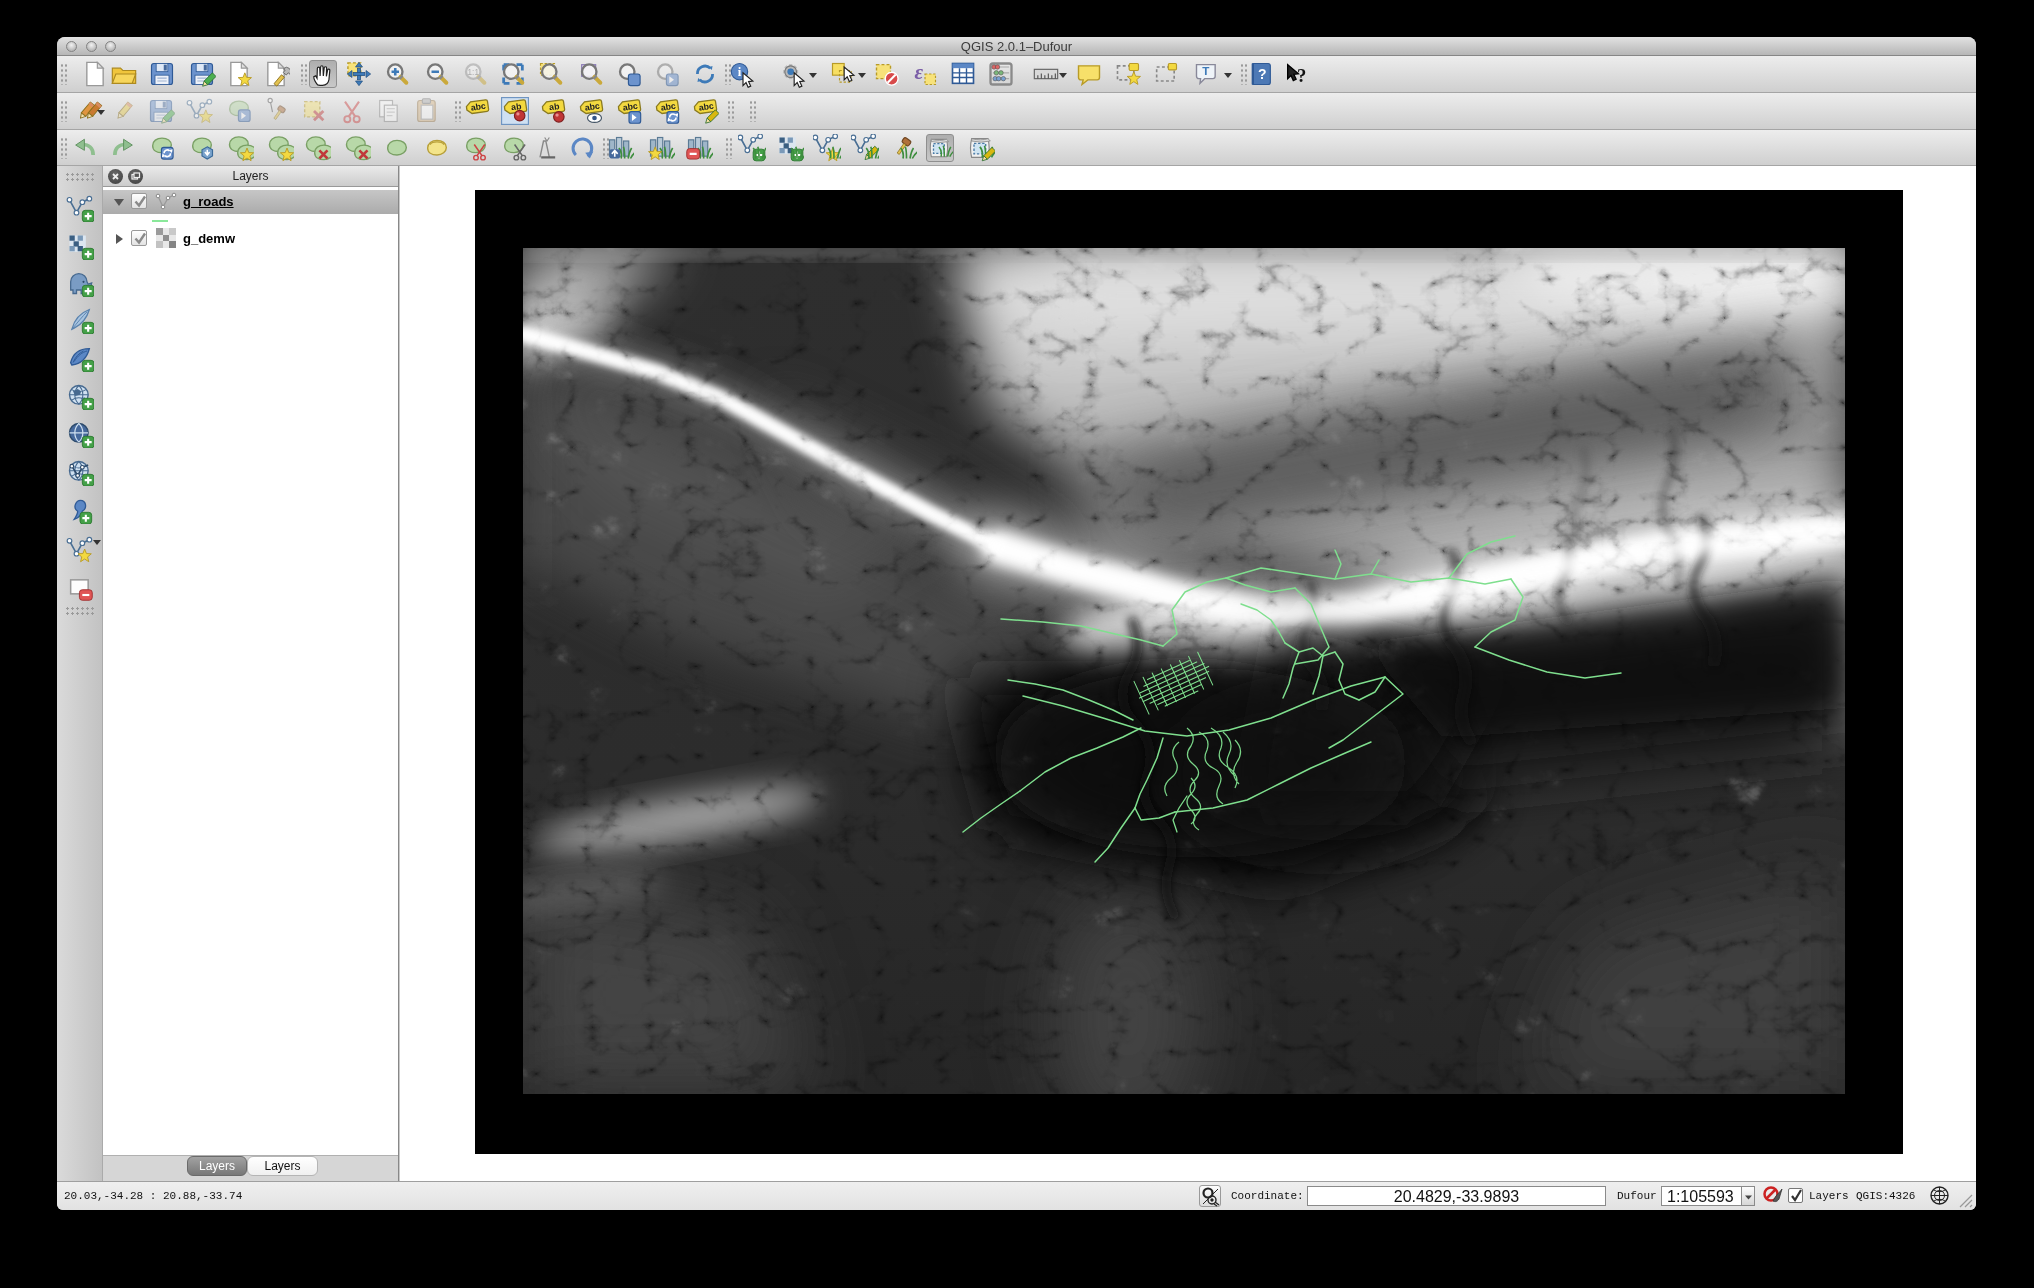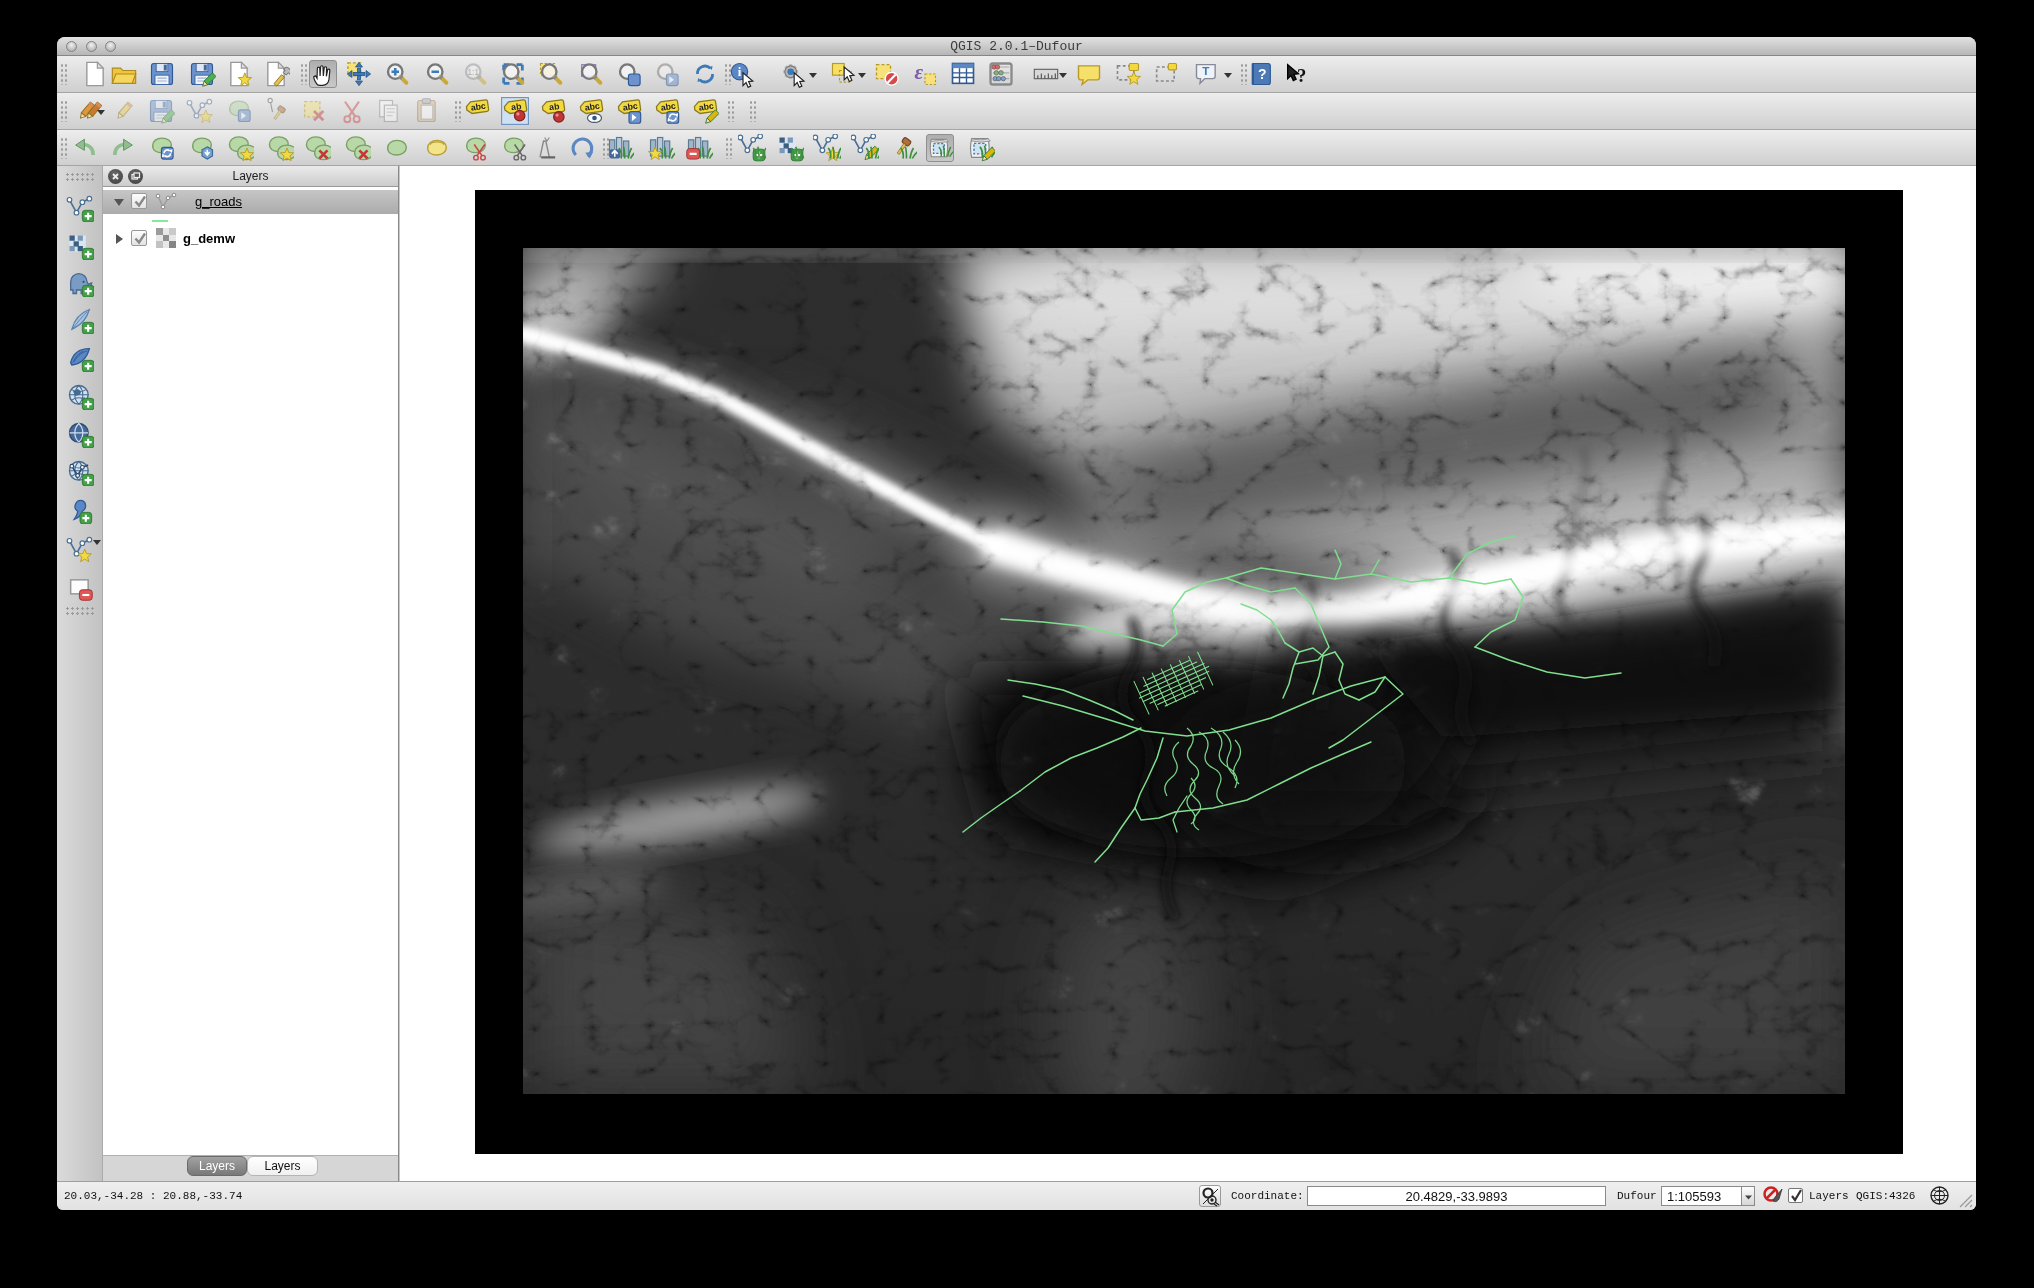--- a/index.html
+++ b/index.html
@@ -1,39 +1,39 @@
 <!DOCTYPE html>
 <html><head>
 <meta charset="utf-8">
 <style>
 html,body{margin:0;padding:0;background:#000;width:2034px;height:1288px;overflow:hidden;}
 *{box-sizing:border-box;}
 body{font-family:"Liberation Sans",sans-serif;}
 #win{position:absolute;left:57px;top:37px;width:1919px;height:1173px;background:#c9c9c9;border-radius:8px 8px 6px 6px;overflow:hidden;}
-#titlebar{position:absolute;left:0;top:0;width:1919px;height:19px;background:linear-gradient(#e2e2e2,#b6b6b6);border-bottom:1px solid #868686;font-family:Liberation Mono, monospace;}
+#titlebar{position:absolute;left:0;top:0;width:1919px;height:19px;background:linear-gradient(#e2e2e2,#b6b6b6);border-bottom:1px solid #868686;}
 .tl{position:absolute;top:4px;width:11px;height:11px;border-radius:50%;background:radial-gradient(circle at 50% 35%,#f2f2f2,#b9b9b9 70%);border:1px solid #828282;}
 #title{position:absolute;top:2px;left:0;width:100%;text-align:center;font-size:13px;color:#3c3c3c;}
 .tbrow{position:absolute;left:0;width:1919px;height:37px;background:linear-gradient(#ededed,#cfcfcf);border-bottom:1px solid #a5a5a5;}
 #tb1{top:19px;}
 #tb2{top:56px;height:37px;}
 #tb3{top:93px;height:36px;}
 .ic{position:absolute;width:28px;height:28px;}
 .ic svg{width:100%;height:100%;}
 .sep{position:absolute;top:7px;width:7px;height:22px;background-image:radial-gradient(circle,#9a9a9a 1px,transparent 1.3px);background-size:4px 5px;}
 #dock{position:absolute;left:0;top:129px;width:46px;height:1015px;background:linear-gradient(90deg,#dadada,#c2c2c2);border-right:1px solid #aaa;}
 #panel{position:absolute;left:46px;top:129px;width:296px;height:1015px;background:#ffffff;border-right:1px solid #888;}
 #panelhead{position:absolute;left:0;top:0;width:100%;height:21px;background:linear-gradient(#eaeaea,#cccccc);border-bottom:1px solid #999;}
 #paneltitle{position:absolute;top:3px;left:0;width:100%;text-align:center;font-size:12px;color:#222;}
 #panelfoot{position:absolute;left:0;bottom:0;width:100%;height:25px;background:#d6d6d6;}
 #canvas{position:absolute;left:343px;top:129px;width:1576px;height:1015px;background:#ffffff;}
 #blackrect{position:absolute;left:75px;top:24px;width:1428px;height:964px;background:#000;}
 #dem{position:absolute;left:48px;top:58px;width:1322px;height:846px;overflow:hidden;background:#2e2e2e;}
 #statusbar{position:absolute;left:0;top:1144px;width:1919px;height:29px;background:linear-gradient(#efefef,#e2e2e2);border-top:1px solid #9f9f9f;font-size:11px;color:#111;}
 .sbtxt{position:absolute;top:8px;font-family:Liberation Mono, monospace;}
-.sbfield{position:absolute;background:#fff;border:1px solid #8a8a8a;font-size:13px;text-align:center;}
+.sbfield{position:absolute;background:#fff;border:1px solid #8a8a8a;font-size:16px;text-align:center;}
 </style>
 </head>
 <body>
 <div id="win">
   <div id="titlebar">
     <div class="tl" style="left:9px;"></div>
     <div class="tl" style="left:29px;"></div>
     <div class="tl" style="left:48px;"></div>
     <div id="title">QGIS 2.0.1–Dufour</div>
   </div>
@@ -604,21 +604,21 @@
 <svg viewBox="0 0 16 16" width="16" height="16">
           <path d="M3.5 7.5 L7 11.5 L13 2.5" stroke="#8a8a8a" stroke-width="2.4" fill="none"></path>
         </svg></div>
       <svg style="position:absolute;left:52px;top:26px;" width="22" height="19" viewBox="0 0 22 19">
         <path d="M3 4 L8 15 L13 6 L19 3" stroke="#9a9a9a" stroke-width="1.3" fill="none"></path>
         <circle cx="3" cy="4" r="1.8" fill="#fff" stroke="#888"></circle>
         <circle cx="8" cy="15" r="1.8" fill="#fff" stroke="#888"></circle>
         <circle cx="13" cy="6" r="1.8" fill="#fff" stroke="#888"></circle>
         <circle cx="19" cy="3" r="1.8" fill="#fff" stroke="#888"></circle>
       </svg>
-      <div style="position:absolute;left:92px;top:28px;font-size:13px;font-weight:normal;text-decoration:underline;color:#000;">g_roads</div>
+      <div style="position:absolute;left:80px;top:28px;font-size:13px;font-weight:bold;text-decoration:underline;color:#000;">g_roads</div>
       <div style="position:absolute;left:49px;top:54px;width:16px;height:2px;background:#8ae89a;"></div>
       <svg style="position:absolute;left:10px;top:67px;" width="12" height="12" viewBox="0 0 12 12">
         <path d="M3 1 L10 6 L3 11 Z" fill="#555"></path>
       </svg>
       <div style="position:absolute;left:28px;top:64px;width:16px;height:16px;background:linear-gradient(#fefefe,#e3e3e3);border:1px solid #999;border-radius:2px;">
 <svg viewBox="0 0 16 16" width="16" height="16">
           <path d="M3.5 7.5 L7 11.5 L13 2.5" stroke="#8a8a8a" stroke-width="2.4" fill="none"></path>
         </svg></div>
       <svg style="position:absolute;left:53px;top:62px;" width="20" height="20" viewBox="0 0 20 20">
         <rect width="20" height="20" fill="#e8e8e8"></rect>

